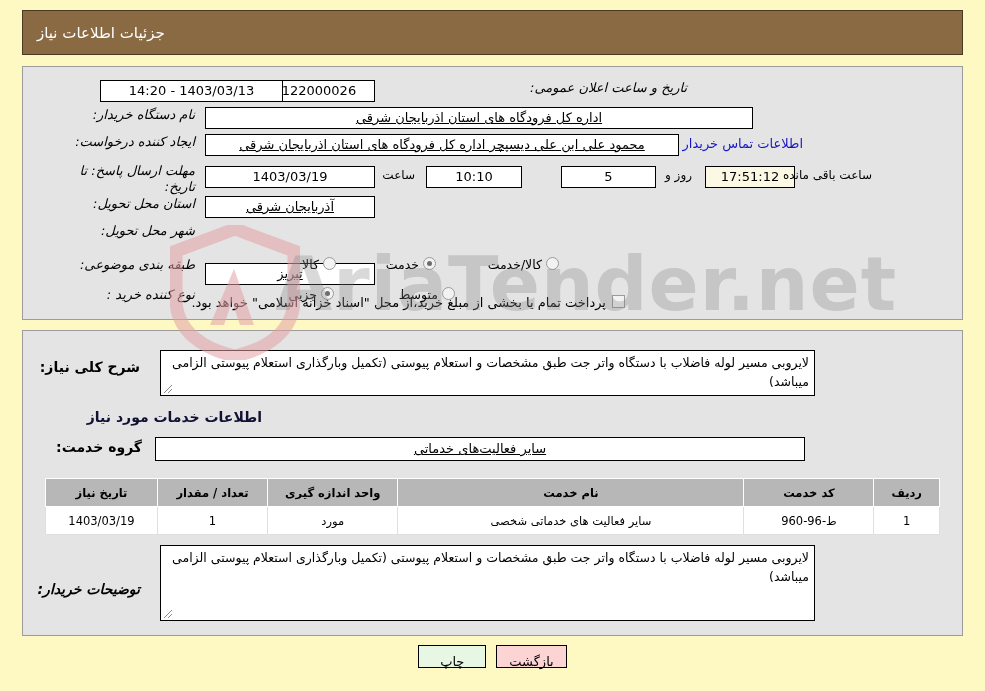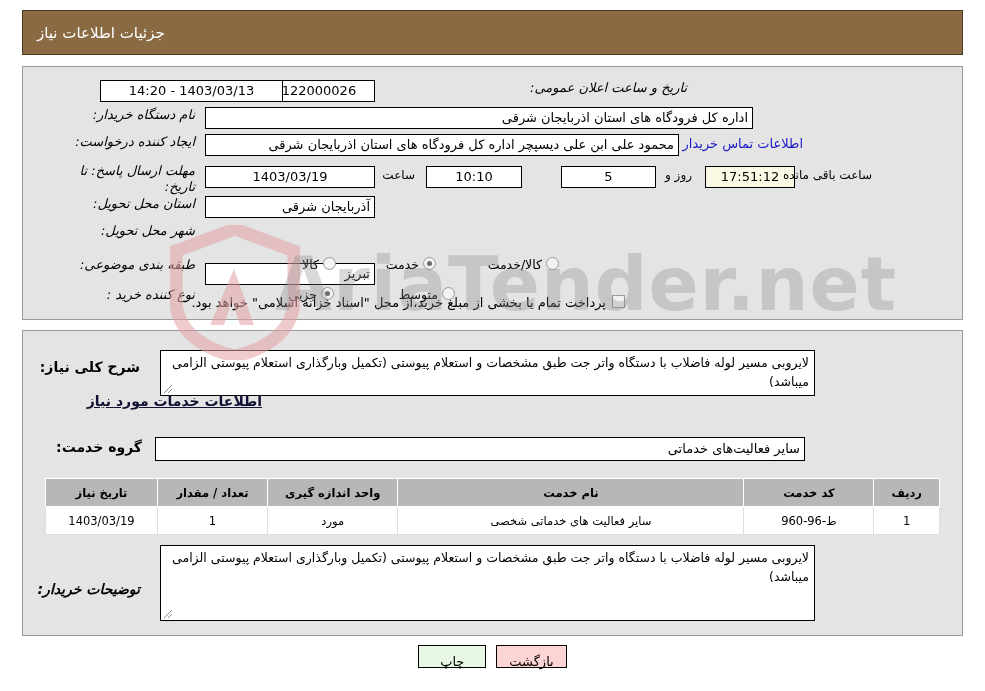--- a/index.html
+++ b/index.html
@@ -5,21 +5,21 @@
 <style>
   * { box-sizing: border-box; }
   html, body {
     margin: 0; padding: 0;
     background: #e4e4e4;
     font-family: "DejaVu Sans", "Liberation Sans", sans-serif;
   }
   #page {
     position: relative;
     width: 985px; height: 691px;
-    background: #ffffff;
+    background: #fef9c3;
     overflow: hidden;
     direction: rtl;
   }
 
   
   .watermark {
     position: absolute;
     left: 0; top: 0; width: 985px; height: 691px;
     pointer-events: none;
     z-index: 5;
@@ -93,21 +93,21 @@
     background: #ffffff;
     height: 22px;
     line-height: 20px;
     font-size: 13px;
     color: #000;
     padding: 0 4px;
     text-align: center;
     overflow: hidden;
     white-space: nowrap;
   }
-  .fld.rtl-right { text-align: right; }
+  .fld.rtl-right { text-align: center; text-decoration: underline; }
   .fld.beige { background: #fbf8e3; }
   .mini-lbl { font-size: 12px; color: #000; padding: 0 5px; }
   .link {
     color: #1515c8;
     font-size: 13px;
     text-decoration: none;
     cursor: pointer;
   }
 
   
@@ -312,21 +312,21 @@
 
   <div class="bold-lbl" style="position:absolute; right:845px; top:359px;">شرح کلی نیاز:</div>
   <div class="ta" style="position:absolute; right:170px; top:350px; width:655px; height:46px;">
     <span>لایروبی مسیر لوله فاضلاب با دستگاه واتر جت طبق مشخصات و استعلام پیوستی (تکمیل وبارگذاری استعلام پیوستی الزامی میباشد)</span>
     <svg class="grip" viewBox="0 0 10 10">
       <line x1="9" y1="1" x2="1" y2="9" stroke="#777" stroke-width="1"></line>
       <line x1="9" y1="5" x2="5" y2="9" stroke="#777" stroke-width="1"></line>
     </svg>
   </div>
 
-  <div class="sec-head" style="right:723px; top:393px;text-decoration:underline;">اطلاعات خدمات مورد نیاز</div>
+  <div class="sec-head" style="right:723px; top:409px;">اطلاعات خدمات مورد نیاز</div>
 
   <div class="bold-lbl" style="position:absolute; right:843px; top:439px;">گروه خدمت:</div>
   <div class="fld rtl-right" style="position:absolute; right:180px; top:437px; width:650px; height:24px; line-height:22px;">سایر فعالیت‌های خدماتی</div>
 
   <div class="tbl-wrap">
     <table class="grid">
       <thead>
         <tr>
           <th style="width:38px;">ردیف</th>
           <th style="width:130px;">کد خدمت</th>

